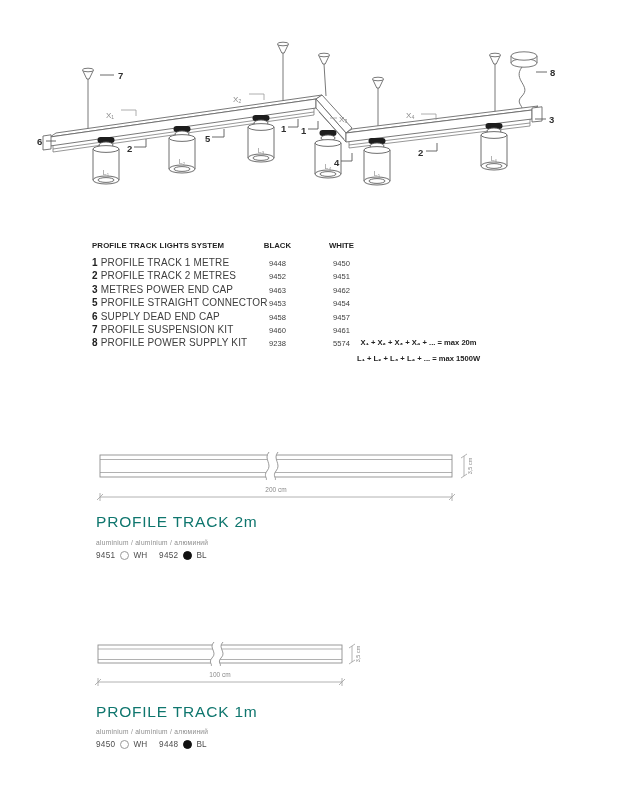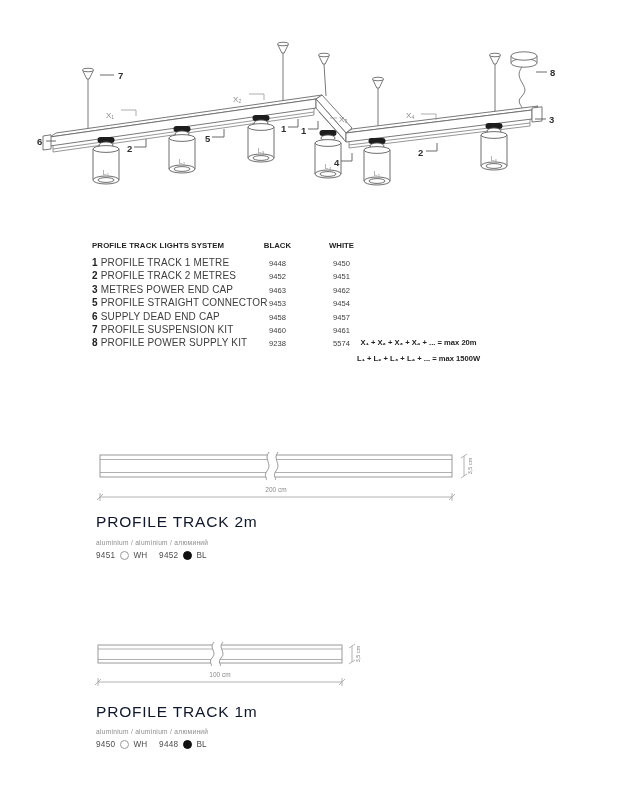--- a/index.html
+++ b/index.html
@@ -16,21 +16,21 @@
   .prow .name{font-size:10px; letter-spacing:.15px; color:#3d3d3d; white-space:nowrap;}
   .prow .name b{font-weight:bold; margin-right:3px; color:#222;}
   .prow .code{font-size:7.6px; text-align:center; color:#3d3d3d;}
   .phead{height:16px;}
   .phead .name,.phead .code{font-weight:bold; font-size:7.8px; color:#1f1f1f;}
 
   
   .notes{position:absolute; left:357px; top:335px; font-size:7.6px; font-weight:bold; color:#222; line-height:15.5px; white-space:nowrap;text-align:center;}
 
   
-  .sec-title{position:absolute; left:96px; font-size:15.5px; letter-spacing:.8px; color:#0f172a; white-space:nowrap;}
+  .sec-title{position:absolute; left:96px; font-size:15.5px; letter-spacing:.8px; color:#0f766e; white-space:nowrap;}
   .sec-mat{position:absolute; left:96px; font-size:6.6px; letter-spacing:.3px; color:#8c8c8c; white-space:nowrap;}
   .sec-codes{position:absolute; left:96px; font-size:8.2px; color:#4d4d4d; display:flex; align-items:center; white-space:nowrap;}
   .sec-codes .code{letter-spacing:.3px;}
   .dot{display:inline-block; width:9px; height:9px; border-radius:50%; margin:0 4px 0 5px; box-sizing:border-box;}
   .dot.open{border:1px solid #9a9a9a; background:#fff;}
   .dot.fill{background:#111; border:1px solid #111;}
   .sec-codes .grp2{margin-left:12px; display:flex; align-items:center;}
 </style>
 </head>
 <body>

